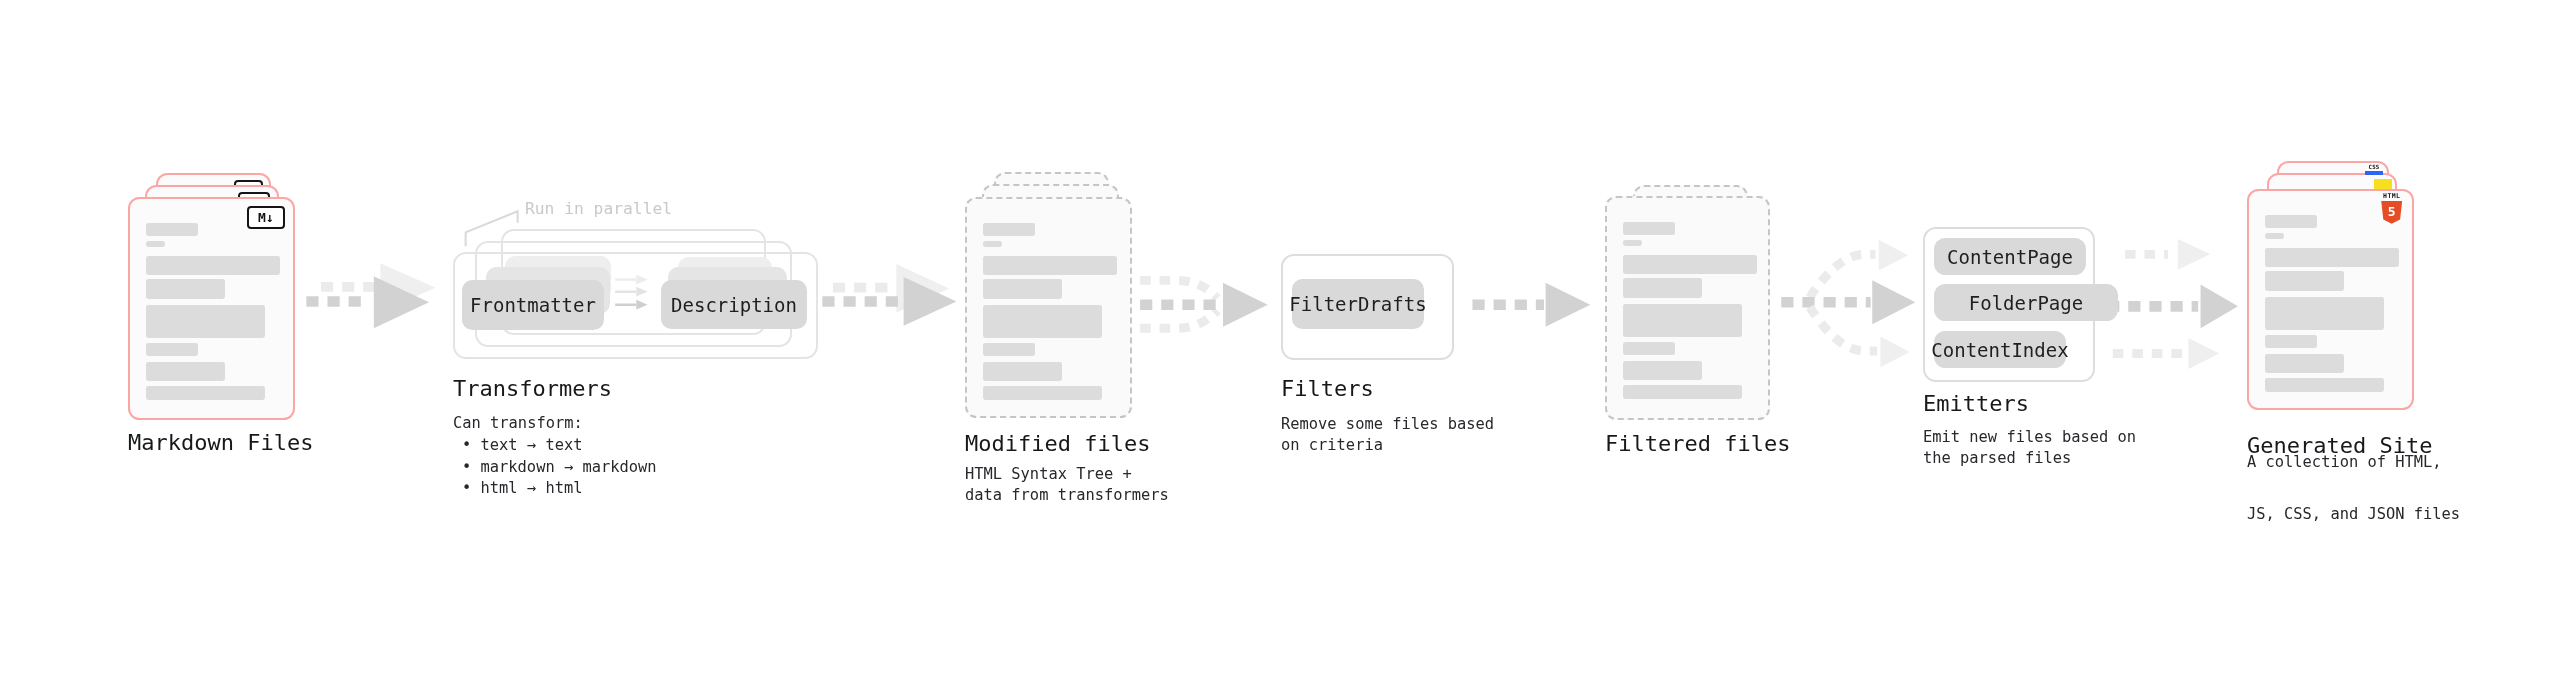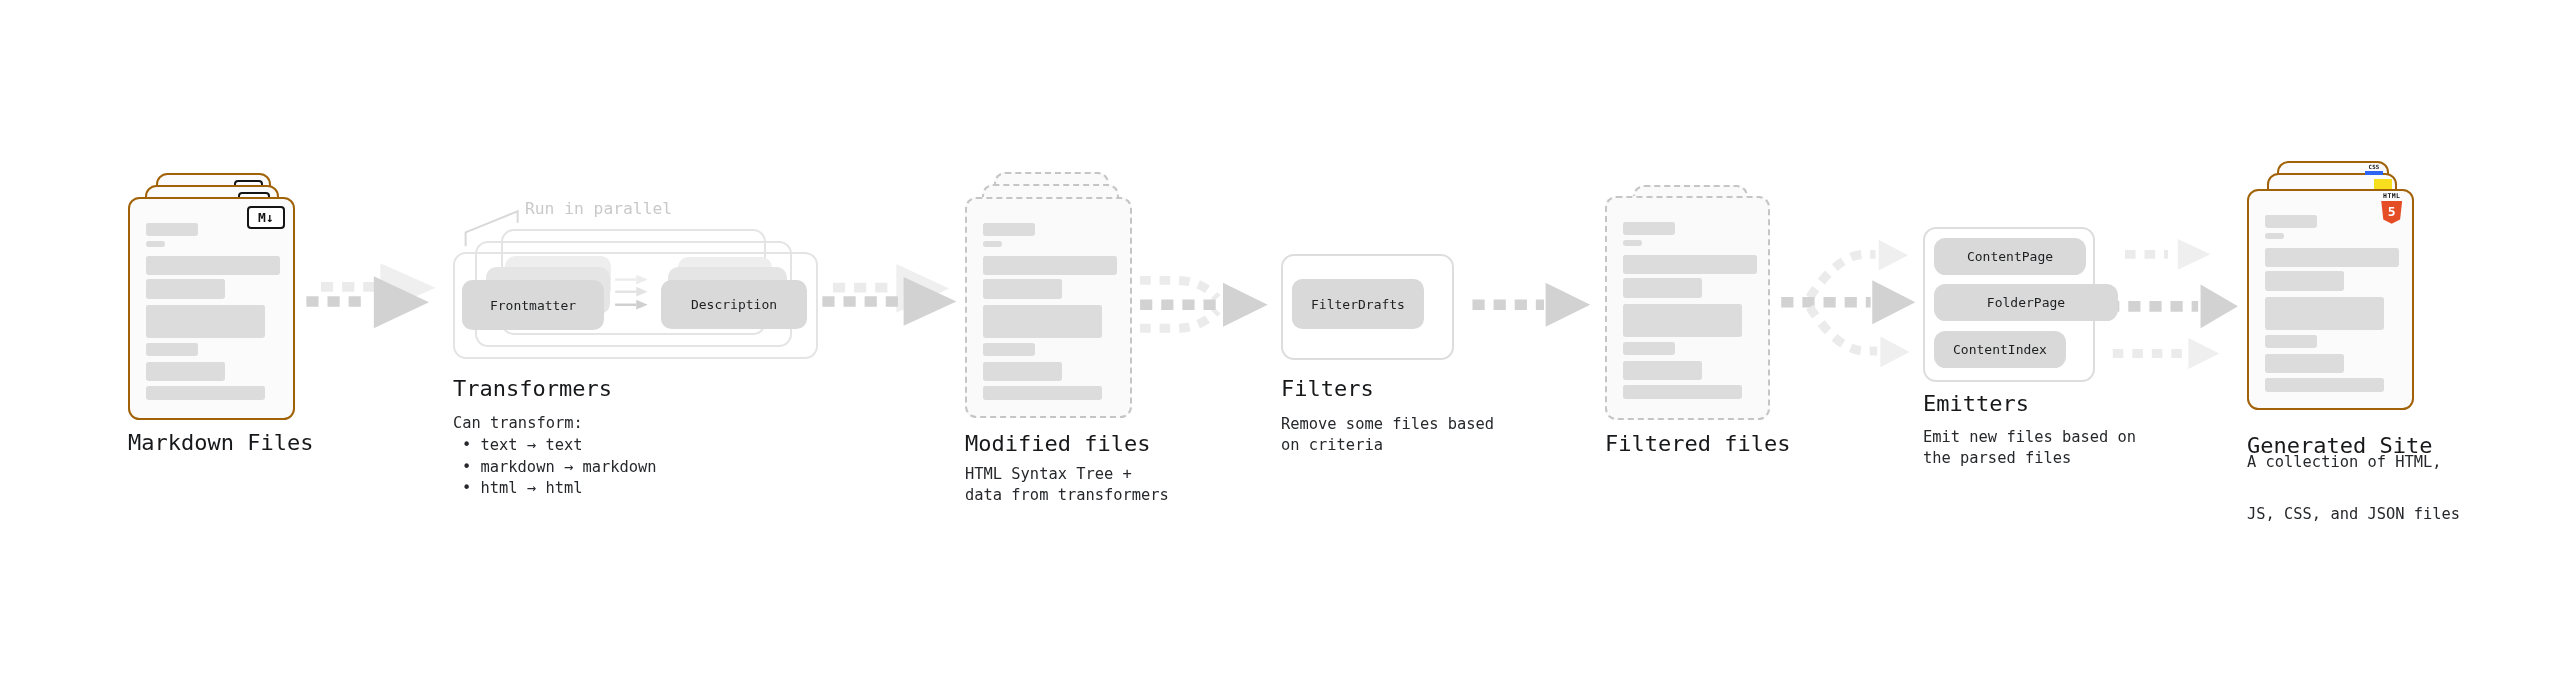--- a/index.html
+++ b/index.html
@@ -3,40 +3,40 @@
 <meta charset="utf-8">
 <style>
   html,body{margin:0;padding:0;background:#fff;}
   .canvas{
     position:relative;width:2576px;height:681px;background:#ffffff;overflow:hidden;
     font-family:"DejaVu Sans Mono","Liberation Mono",monospace;
   }
   .arrows-layer{position:absolute;left:0;top:0;}
   
   .file{position:absolute;background:#fbfbfb;border-radius:11.4px;box-sizing:border-box;}
-  .file.solid{border:2px solid #a16207;}
+  .file.solid{border:2px solid #fca5a5;}
   .file.dashed{border:2px dashed #c5c5c5;background:#fafafa;}
   .doc-line{position:absolute;background:#dcdcdc;border-radius:2.4px;}
   
   .md-badge{position:absolute;background:#fff;border:2.4px solid #141414;border-radius:4.1px;
     display:flex;align-items:center;justify-content:center;font-weight:bold;color:#141414;}
   .html5-badge{position:absolute;width:21px;text-align:center;}
   .html5-word{font-size:6.5px;font-weight:bold;color:#111;letter-spacing:0.4px;line-height:6.5px;}
   .html5-shield{margin-top:0.8px;width:21px;height:23px;background:#e44d26;color:#fff;
     font-weight:bold;font-size:13px;line-height:21px;
     clip-path:polygon(0 0,100% 0,90% 82%,50% 100%,10% 82%);}
   .css-badge{position:absolute;width:18px;text-align:center;z-index:4;}
   .css-word{font-size:5.7px;font-weight:bold;color:#111;line-height:6.5px;letter-spacing:0.2px;}
   .css-bar{margin-top:0.8px;width:18px;height:3.3px;background:#2d65f2;}
   .js-badge{position:absolute;width:18px;height:9.8px;background:#f7df1e;z-index:4;}
   
   .frame{position:absolute;border:2px solid #e4e4e4;border-radius:13px;box-sizing:border-box;background:transparent;}
   .frame.dark{border-color:#dddddd;background:#fff;}
   .btn{position:absolute;background:#d9d9d9;border-radius:10.6px;display:flex;align-items:center;
-    justify-content:center;font-size:13px;color:#1d1f21;white-space:nowrap;}
+    justify-content:center;font-size:19px;color:#1d1f21;white-space:nowrap;}
   .ghost{position:absolute;border-radius:10.6px;}
   .ghost.g1{background:#e5e5e5;}
   .ghost.g2{background:#eeeeee;}
   
   .title{position:absolute;font-size:22px;color:#17181a;white-space:nowrap;line-height:24.4px;}
   .caption{position:absolute;font-size:15.4px;color:#26282b;white-space:nowrap;line-height:19.5px;}
   .annotation{position:absolute;font-size:16.3px;color:#c9c9c9;white-space:nowrap;line-height:18px;}
 </style>
 </head>
 <body>

